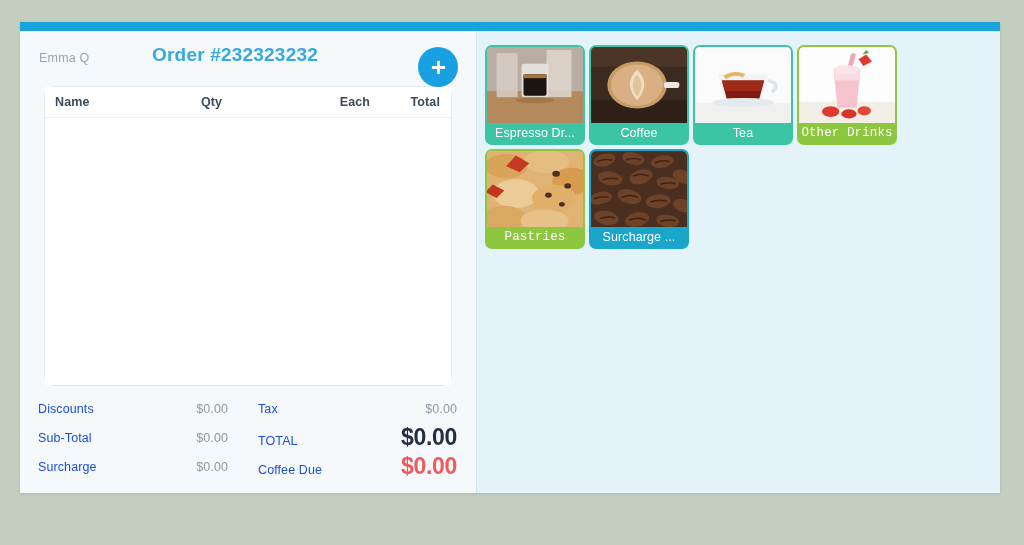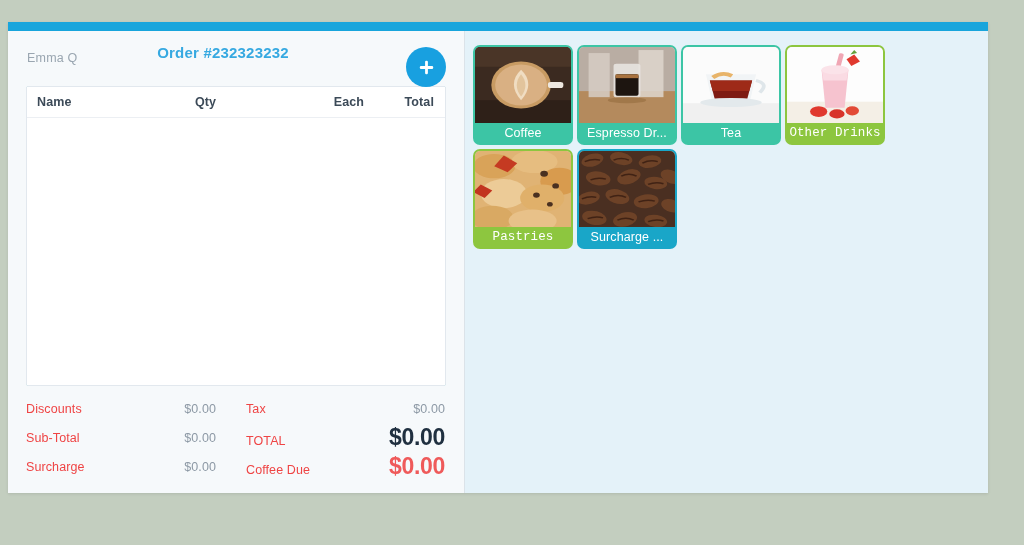--- a/index.html
+++ b/index.html
@@ -8,21 +8,21 @@
     width: 1024px;
     height: 545px;
     overflow: hidden;
     background: #c3cebf;
     font-family: "Liberation Sans", sans-serif;
   }
 
   
   #app-window {
     position: absolute;
-    left: 8px;
+    left: 20px;
     top: 22px;
     width: 980px;
     height: 471px;
     background: #f5f8fa;
     display: flex;
     flex-direction: column;
     box-shadow: 0 1px 3px rgba(0,0,0,0.10);
   }
 
   #top-bar {
@@ -61,21 +61,21 @@
     font-size: 12.5px;
     color: #9aa6b1;
     letter-spacing: .2px;
   }
 
   #order-title {
     position: absolute;
     left: 0; right: 0;
     top: 13px;
     text-align: center;
-    font-size: 15px;
+    font-size: 19px;
     font-weight: bold;
     color: #36a9e1;
     letter-spacing: .2px;
     padding-right: 26px;
   }
 
   #add-item-button {
     position: absolute;
     right: 18px;
     top: 16px;
@@ -86,28 +86,28 @@
     border: none;
     cursor: pointer;
     display: flex;
     align-items: center;
     justify-content: center;
   }
   #add-item-button svg { display: block; }
 
   
   #order-table-wrap {
-    margin: 0 18px;
+    margin: 0 24px;
     flex: 1 1 auto;
     min-height: 0;
     display: flex;
     flex-direction: column;
     background: #5eead4;
     border: 1px solid #e2e8ee;
-    border-radius: 2px;
+    border-radius: 12px;
   }
 
   #order-table-head {
     display: flex;
     align-items: center;
     height: 31px;
     flex: 0 0 31px;
     padding: 0 11px 0 10px;
     border-bottom: 1px solid #eceff3;
     background: #ffffff;
@@ -145,21 +145,21 @@
   .totals-cell {
     display: flex;
     align-items: baseline;
     justify-content: space-between;
   }
   .tc-left  { width: 210px; padding-right: 20px; }
   .tc-right { width: 209px; padding-left: 10px; }
 
   .t-label {
     font-size: 12.5px;
-    color: #ef4444;
+    color: #1d4ed8;
     letter-spacing: .1px;
   }
   .t-value {
     font-size: 12.5px;
     color: #8d99a5;
     letter-spacing: .1px;
     margin-left: 12px;
   }
   .t-value.big {
     font-size: 23px;
@@ -290,47 +290,47 @@
           </div>
         </div>
 
     </div>
 
     <div id="catalog-panel">
       <div id="category-grid">
           <div class="category-tile tile-teal">
             <div class="thumb">
     <svg viewBox="0 0 100 100" preserveAspectRatio="none">
-      <rect width="100" height="100" fill="#3b2a20"></rect>
-      <rect y="0" width="100" height="26" fill="#4a3527"></rect>
-      <rect y="70" width="100" height="30" fill="#2e2018"></rect>
-      <circle cx="48" cy="50" r="31" fill="#c89b63"></circle>
-      <circle cx="48" cy="50" r="27" fill="#d9b083"></circle>
-      <path d="M48 30 C38 42 38 56 48 70 C58 56 58 42 48 30Z" fill="#f0ddc2"></path>
-      <path d="M48 36 C42 45 42 56 48 65 C54 56 54 45 48 36Z" fill="#e2c49c"></path>
-      <rect x="76" y="46" width="16" height="8" rx="3" fill="#ede7e0"></rect>
-    </svg>
-            </div>
-            <div class="tile-label">Coffee</div>
-          </div>
-          <div class="category-tile tile-teal">
-            <div class="thumb">
-    <svg viewBox="0 0 100 100" preserveAspectRatio="none">
       <rect width="100" height="100" fill="#cfc3b6"></rect>
       <rect y="0" width="100" height="58" fill="#b9ada3"></rect>
       <rect x="0" y="58" width="100" height="42" fill="#b48a5d"></rect>
       <rect x="10" y="8" width="22" height="58" fill="#d6cdc4" opacity=".85"></rect>
       <rect x="62" y="4" width="26" height="62" fill="#ded6ce" opacity=".85"></rect>
       <rect x="36" y="22" width="28" height="44" rx="3" fill="#e8e4e0" opacity=".9"></rect>
       <rect x="38" y="36" width="24" height="28" rx="2" fill="#1d1510"></rect>
       <rect x="38" y="36" width="24" height="5" fill="#a9733f"></rect>
       <ellipse cx="50" cy="70" rx="20" ry="4" fill="#8d6538" opacity=".5"></ellipse>
     </svg>
             </div>
             <div class="tile-label">Espresso Dr...</div>
+          </div>
+          <div class="category-tile tile-teal">
+            <div class="thumb">
+    <svg viewBox="0 0 100 100" preserveAspectRatio="none">
+      <rect width="100" height="100" fill="#3b2a20"></rect>
+      <rect y="0" width="100" height="26" fill="#4a3527"></rect>
+      <rect y="70" width="100" height="30" fill="#2e2018"></rect>
+      <circle cx="48" cy="50" r="31" fill="#c89b63"></circle>
+      <circle cx="48" cy="50" r="27" fill="#d9b083"></circle>
+      <path d="M48 30 C38 42 38 56 48 70 C58 56 58 42 48 30Z" fill="#f0ddc2"></path>
+      <path d="M48 36 C42 45 42 56 48 65 C54 56 54 45 48 36Z" fill="#e2c49c"></path>
+      <rect x="76" y="46" width="16" height="8" rx="3" fill="#ede7e0"></rect>
+    </svg>
+            </div>
+            <div class="tile-label">Coffee</div>
           </div>
           <div class="category-tile tile-teal">
             <div class="thumb">
     <svg viewBox="0 0 100 100" preserveAspectRatio="none">
       <rect width="100" height="100" fill="#fbfbfb"></rect>
       <rect y="74" width="100" height="26" fill="#f0f0f0"></rect>
       <path d="M24 36 H76 L70 70 H30 Z" fill="#eef2f4" opacity=".85"></path>
       <path d="M28 44 H72 L67 68 H33 Z" fill="#7e1a12"></path>
       <path d="M28 44 H72 L69 58 H31 Z" fill="#9e2a18"></path>
       <path d="M31 40 q10 -8 20 -2" stroke="#e8b46a" stroke-width="5" fill="none"></path>

